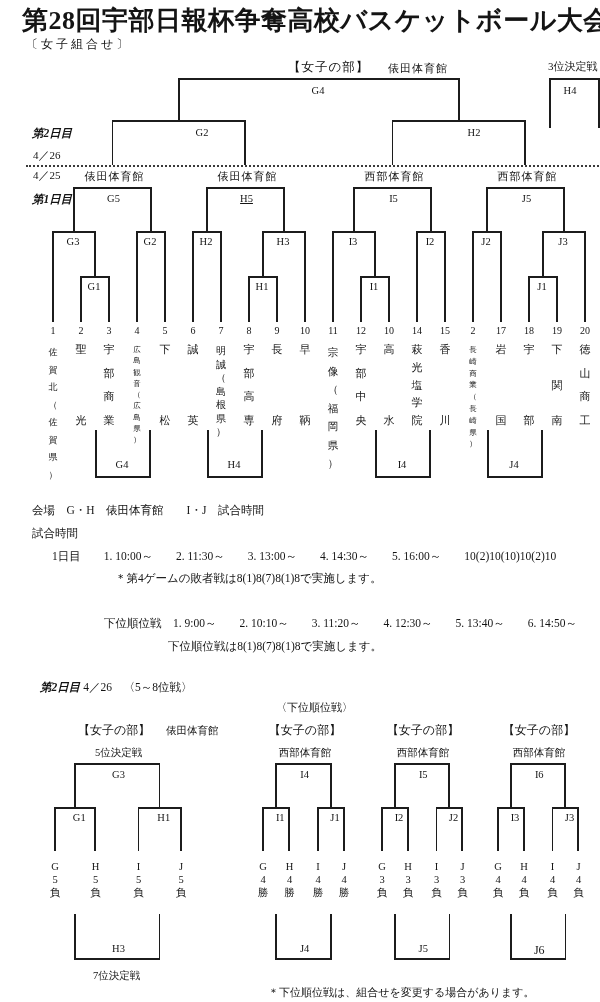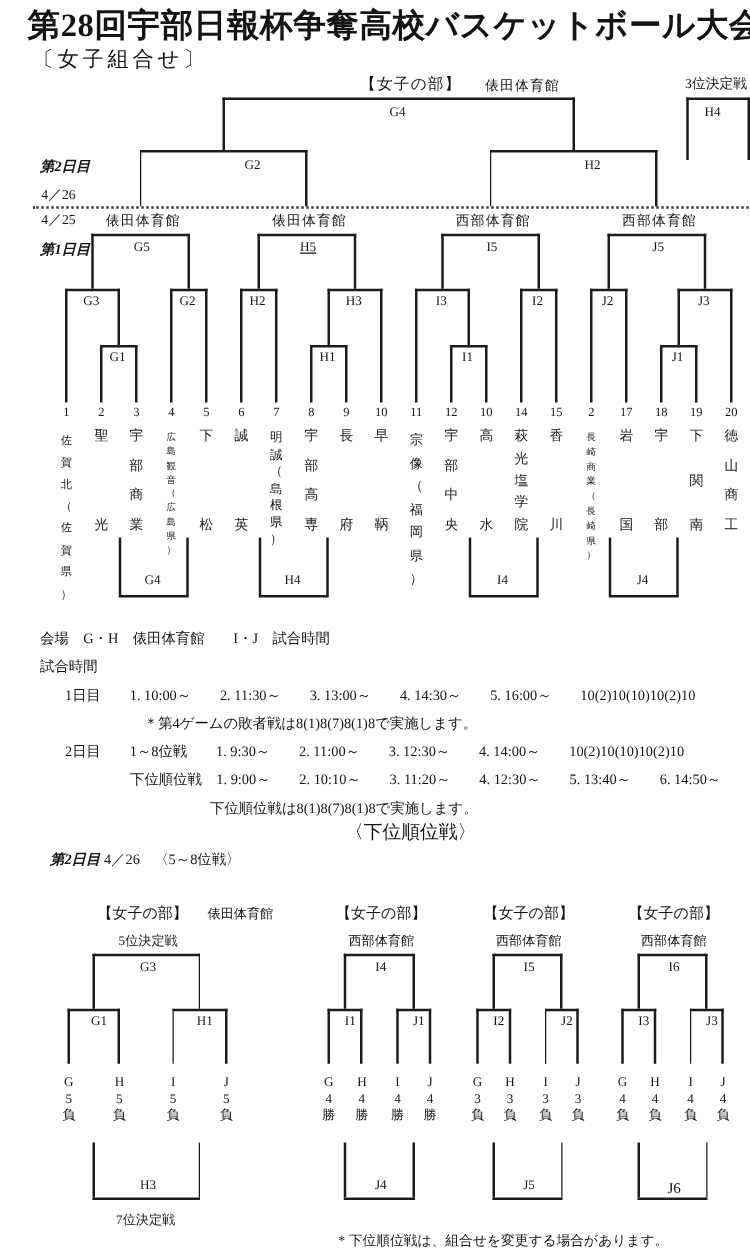--- a/index.html
+++ b/index.html
@@ -2,21 +2,21 @@
 <html><head>
 <meta charset="utf-8">
 <style>
   html,body{margin:0;padding:0;background:#fff;}
   .page{position:relative;width:592px;height:1002px;background:#fff;overflow:hidden;
         font-family:"Liberation Serif","DejaVu Serif",serif;color:#141414;margin-left:20px;}
   .abs{position:absolute;white-space:nowrap;}
   .line{position:absolute;background:#1c1c1c;}
   .dotted{position:absolute;height:0;border-top:2px dotted #3a3a3a;}
   .title{position:absolute;left:2px;top:3px;width:598px;font-size:26px;font-weight:bold;letter-spacing:0.5px;}
-  .subtitle{position:absolute;left:6px;top:36px;font-size:17px;letter-spacing:3px;}
+  .subtitle{position:absolute;left:6px;top:36px;font-size:12px;letter-spacing:3px;}
   .cxlabel{position:absolute;transform:translateX(-50%);white-space:nowrap;}
   .it{font-style:italic;font-weight:bold;}
   .num{position:absolute;font-size:10px;transform:translateX(-50%);}
   .vname{position:absolute;white-space:pre-line;text-align:center;line-height:1;transform:translateX(-50%);}
   .spread{position:absolute;display:flex;flex-direction:column;justify-content:space-between;
           align-items:center;transform:translateX(-50%);}
   .spread div{line-height:1;}
   .info{position:absolute;font-size:11.5px;white-space:nowrap;}
   .feed{position:absolute;font-size:10.5px;line-height:13px;text-align:center;white-space:pre-line;transform:translateX(-50%);}
 </style>
@@ -392,24 +392,23 @@
       <div class="line" style="left: 490px; top: 958px; width: 56.2px; height: 1.7px;"></div>
       <div class="line" style="left: 490px; top: 914px; width: 1.7px; height: 44px;"></div>
       <div class="line" style="left: 544.5px; top: 914px; width: 1.7px; height: 44px;"></div>
       <div class="cxlabel" style="left: 519.25px; top: 943px; font-size: 12px;">J6</div>
     </div>
 
   <div class="info" style="left:12px;top:503px;">会場　G・H　俵田体育館　　I・J　試合時間</div>
   <div class="info" style="left:12px;top:526px;">試合時間</div>
   <div class="info" style="left:32px;top:549px;">1日目　　1. 10:00～　　2. 11:30～　　3. 13:00～　　4. 14:30～　　5. 16:00～　　10(2)10(10)10(2)10</div>
   <div class="info" style="left:95px;top:571px;">＊第4ゲームの敗者戦は8(1)8(7)8(1)8で実施します。</div>
-  <div class="info" style="left:32px;top:594px;">2日目　　1～8位戦　　1. 9:30～　　2. 11:00～　　3. 12:30～　　4. 14:00～　　10(2)10(10)10(2)10</div>
   <div class="info" style="left:84px;top:616px;">下位順位戦　1. 9:00～　　2. 10:10～　　3. 11:20～　　4. 12:30～　　5. 13:40～　　6. 14:50～</div>
   <div class="info" style="left:148px;top:639px;">下位順位戦は8(1)8(7)8(1)8で実施します。</div>
 
   <div class="abs" style="left:20px;top:680px;font-size:11.5px;">
     <span class="it">第2日目</span>
     <span>4／26　〈5～8位戦〉</span>
   </div>
-  <div class="abs" style="left:256px;top:656px;font-size:15px;">〈下位順位戦〉</div>
+  <div class="abs" style="left:256px;top:700px;font-size:11px;">〈下位順位戦〉</div>
 
   <div class="abs" style="left:248px;top:985px;font-size:11px;">＊下位順位戦は、組合せを変更する場合があります。</div>
 </div>
 
 </body></html>

